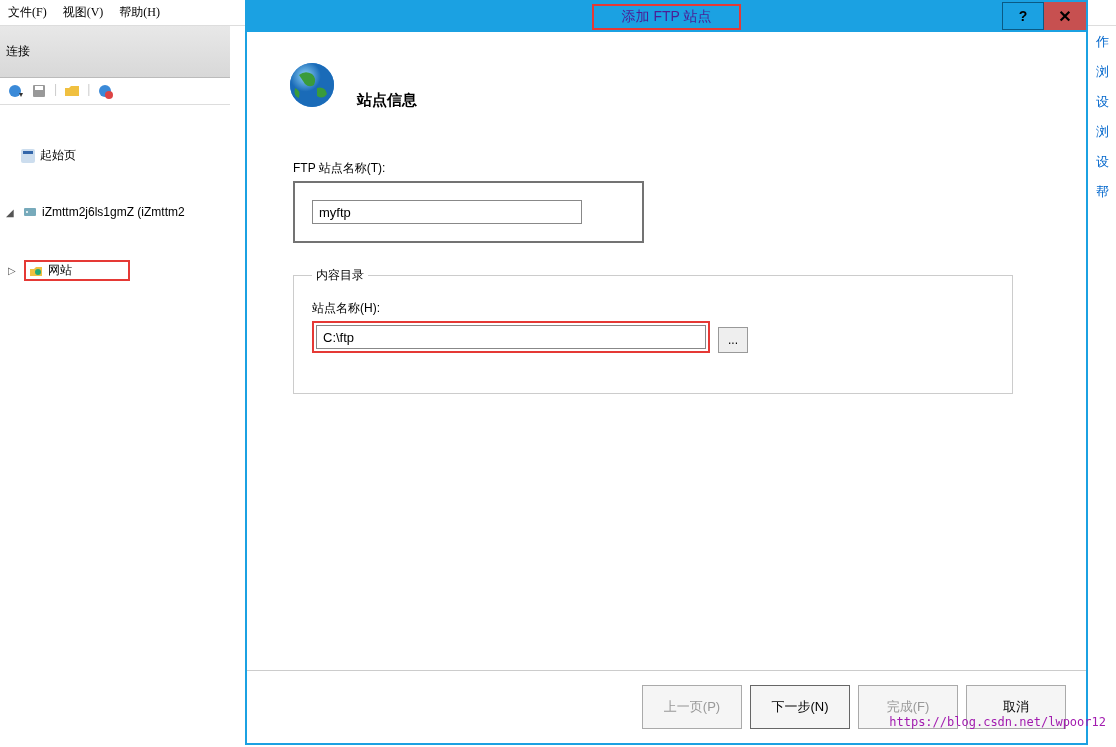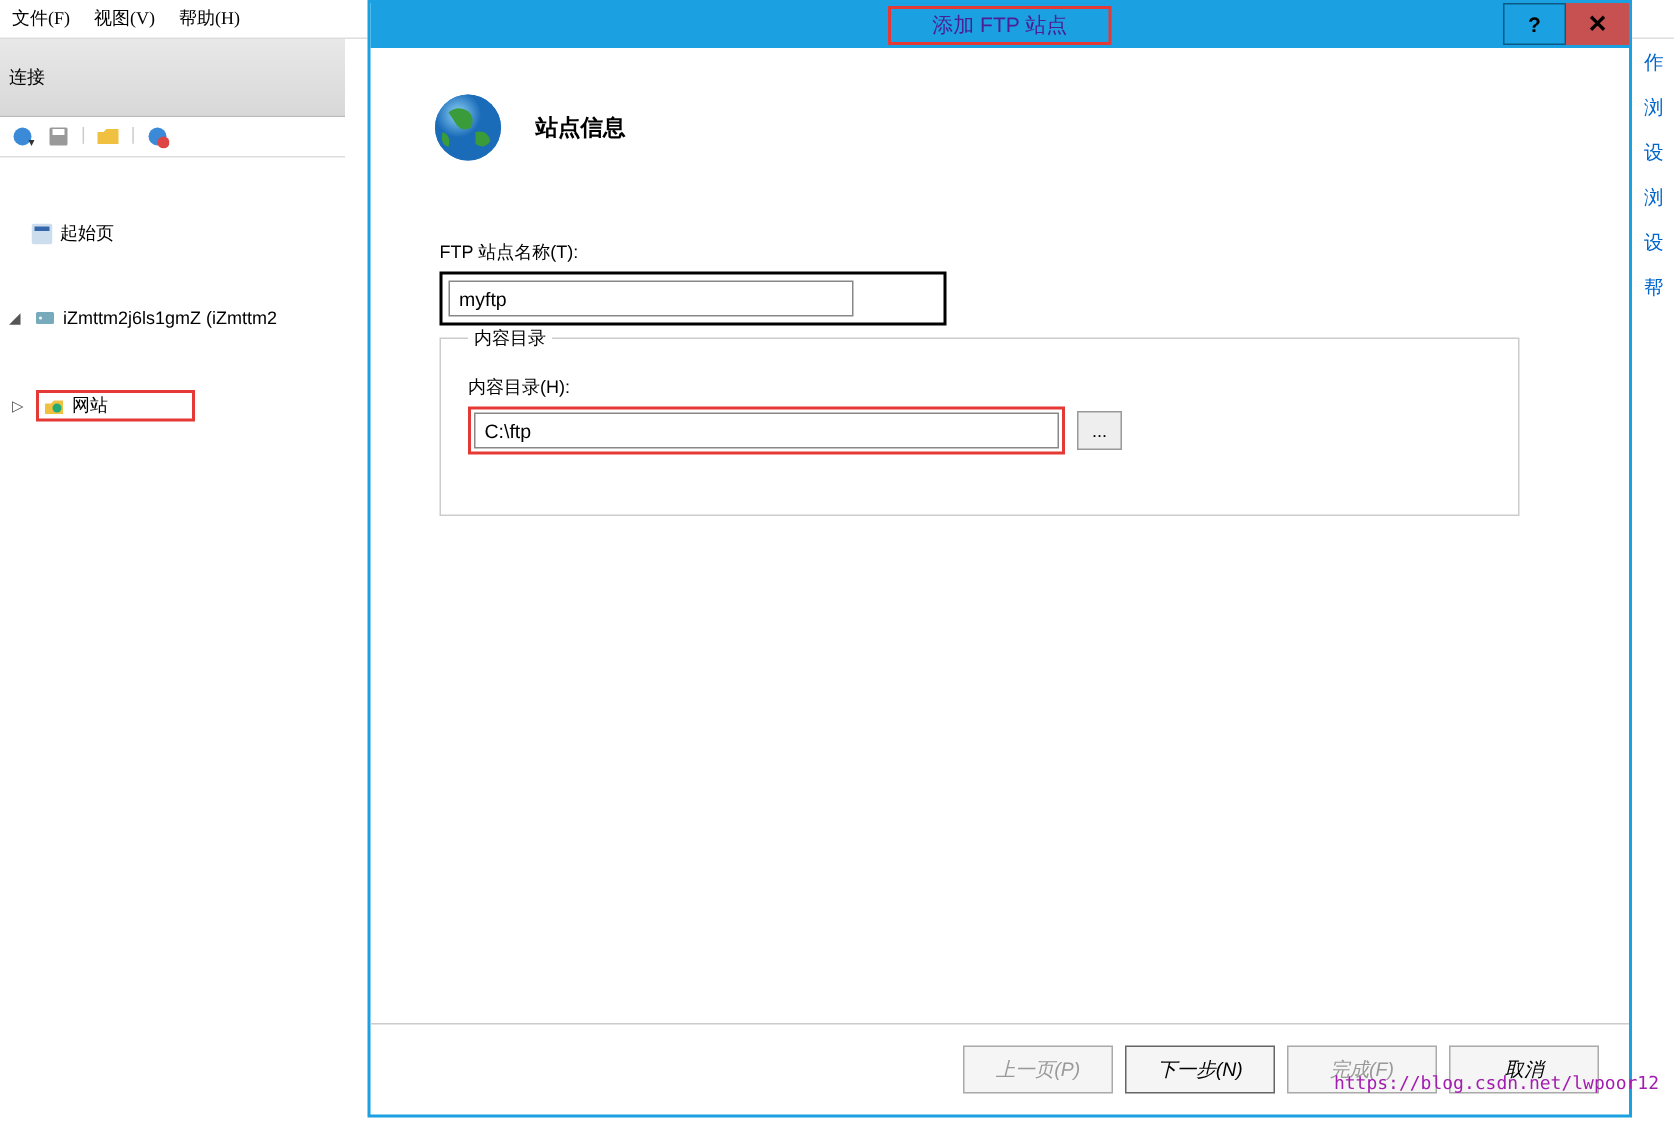--- a/index.html
+++ b/index.html
@@ -146,21 +146,21 @@
     .close-btn { background: #c75050; color: #000; font-size: 16px; }
     
     .dialog-body {
       flex: 1;
       padding: 28px 40px 16px 40px;
       position: relative;
     }
     
     .header-section {
       display: flex;
-      align-items: center;
+      align-items: flex-end;
       gap: 20px;
       margin-bottom: 50px;
     }
     .globe-icon {
       width: 50px;
       height: 50px;
     }
     .header-title {
       font-size: 15px;
       font-weight: bold;
@@ -174,39 +174,40 @@
       margin-bottom: 4px;
     }
     .text-input {
       border: 1px solid #888;
       padding: 3px 6px;
       font-size: 13px;
       height: 24px;
       background: #fff;
     }
     .ftp-name-wrap {
-      border: 2px solid #000000;
+      border: 2px solid #737373;
       display: inline-block;
-      padding: 4px;
+      padding: 17px;
       padding-right: 60px;
+      margin-bottom: 24px;
     }
     .ftp-name-input { width: 270px; }
     
     .fieldset {
       border: 1px solid #ccc;
       padding: 16px 18px 40px 18px;
       width: 720px;
     }
     .fieldset-legend {
       font-size: 12px;
       padding: 0 4px;
     }
     .path-row {
       display: flex;
-      align-items: center;
+      align-items: flex-end;
       gap: 8px;
       margin-top: 4px;
     }
     .path-wrap {
       border: 2px solid #e53935;
       padding: 2px;
       display: inline-block;
     }
     .path-input { width: 390px; }
     .browse-btn {
@@ -220,27 +221,26 @@
     
     .dialog-footer {
       border-top: 1px solid #ccc;
       padding: 14px 20px;
       display: flex;
       justify-content: flex-end;
       gap: 8px;
     }
     .wiz-btn {
       min-width: 100px;
-      height: 32px;
+      height: 44px;
       border: 1px solid #aaa;
       background: #f5f5f5;
       font-size: 13px;
       cursor: pointer;
       padding: 0 12px;
-      font-style: italic;
     }
     .wiz-btn:disabled, .wiz-btn.disabled {
       color: #999;
       cursor: default;
     }
     .wiz-btn.primary {
       border: 1px solid #666;
     }
     
     .watermark {
@@ -365,21 +365,21 @@
     </div>
 
     <div class="form-section">
       <div class="field-label">FTP 站点名称(T):</div>
       <div class="ftp-name-wrap">
         <input type="text" class="text-input ftp-name-input" value="myftp" style="">
       </div>
       
       <fieldset class="fieldset">
         <legend class="fieldset-legend">内容目录</legend>
-        <div class="field-label">内容目录(H):</div>
+        <div class="field-label">站点名称(H):</div>
         <div class="path-row">
           <span class="path-wrap">
             <input type="text" class="text-input path-input" value="C:\ftp" style="">
           </span>
           <button class="browse-btn">...</button>
         </div>
       </fieldset>
     </div>
   </div>
 

